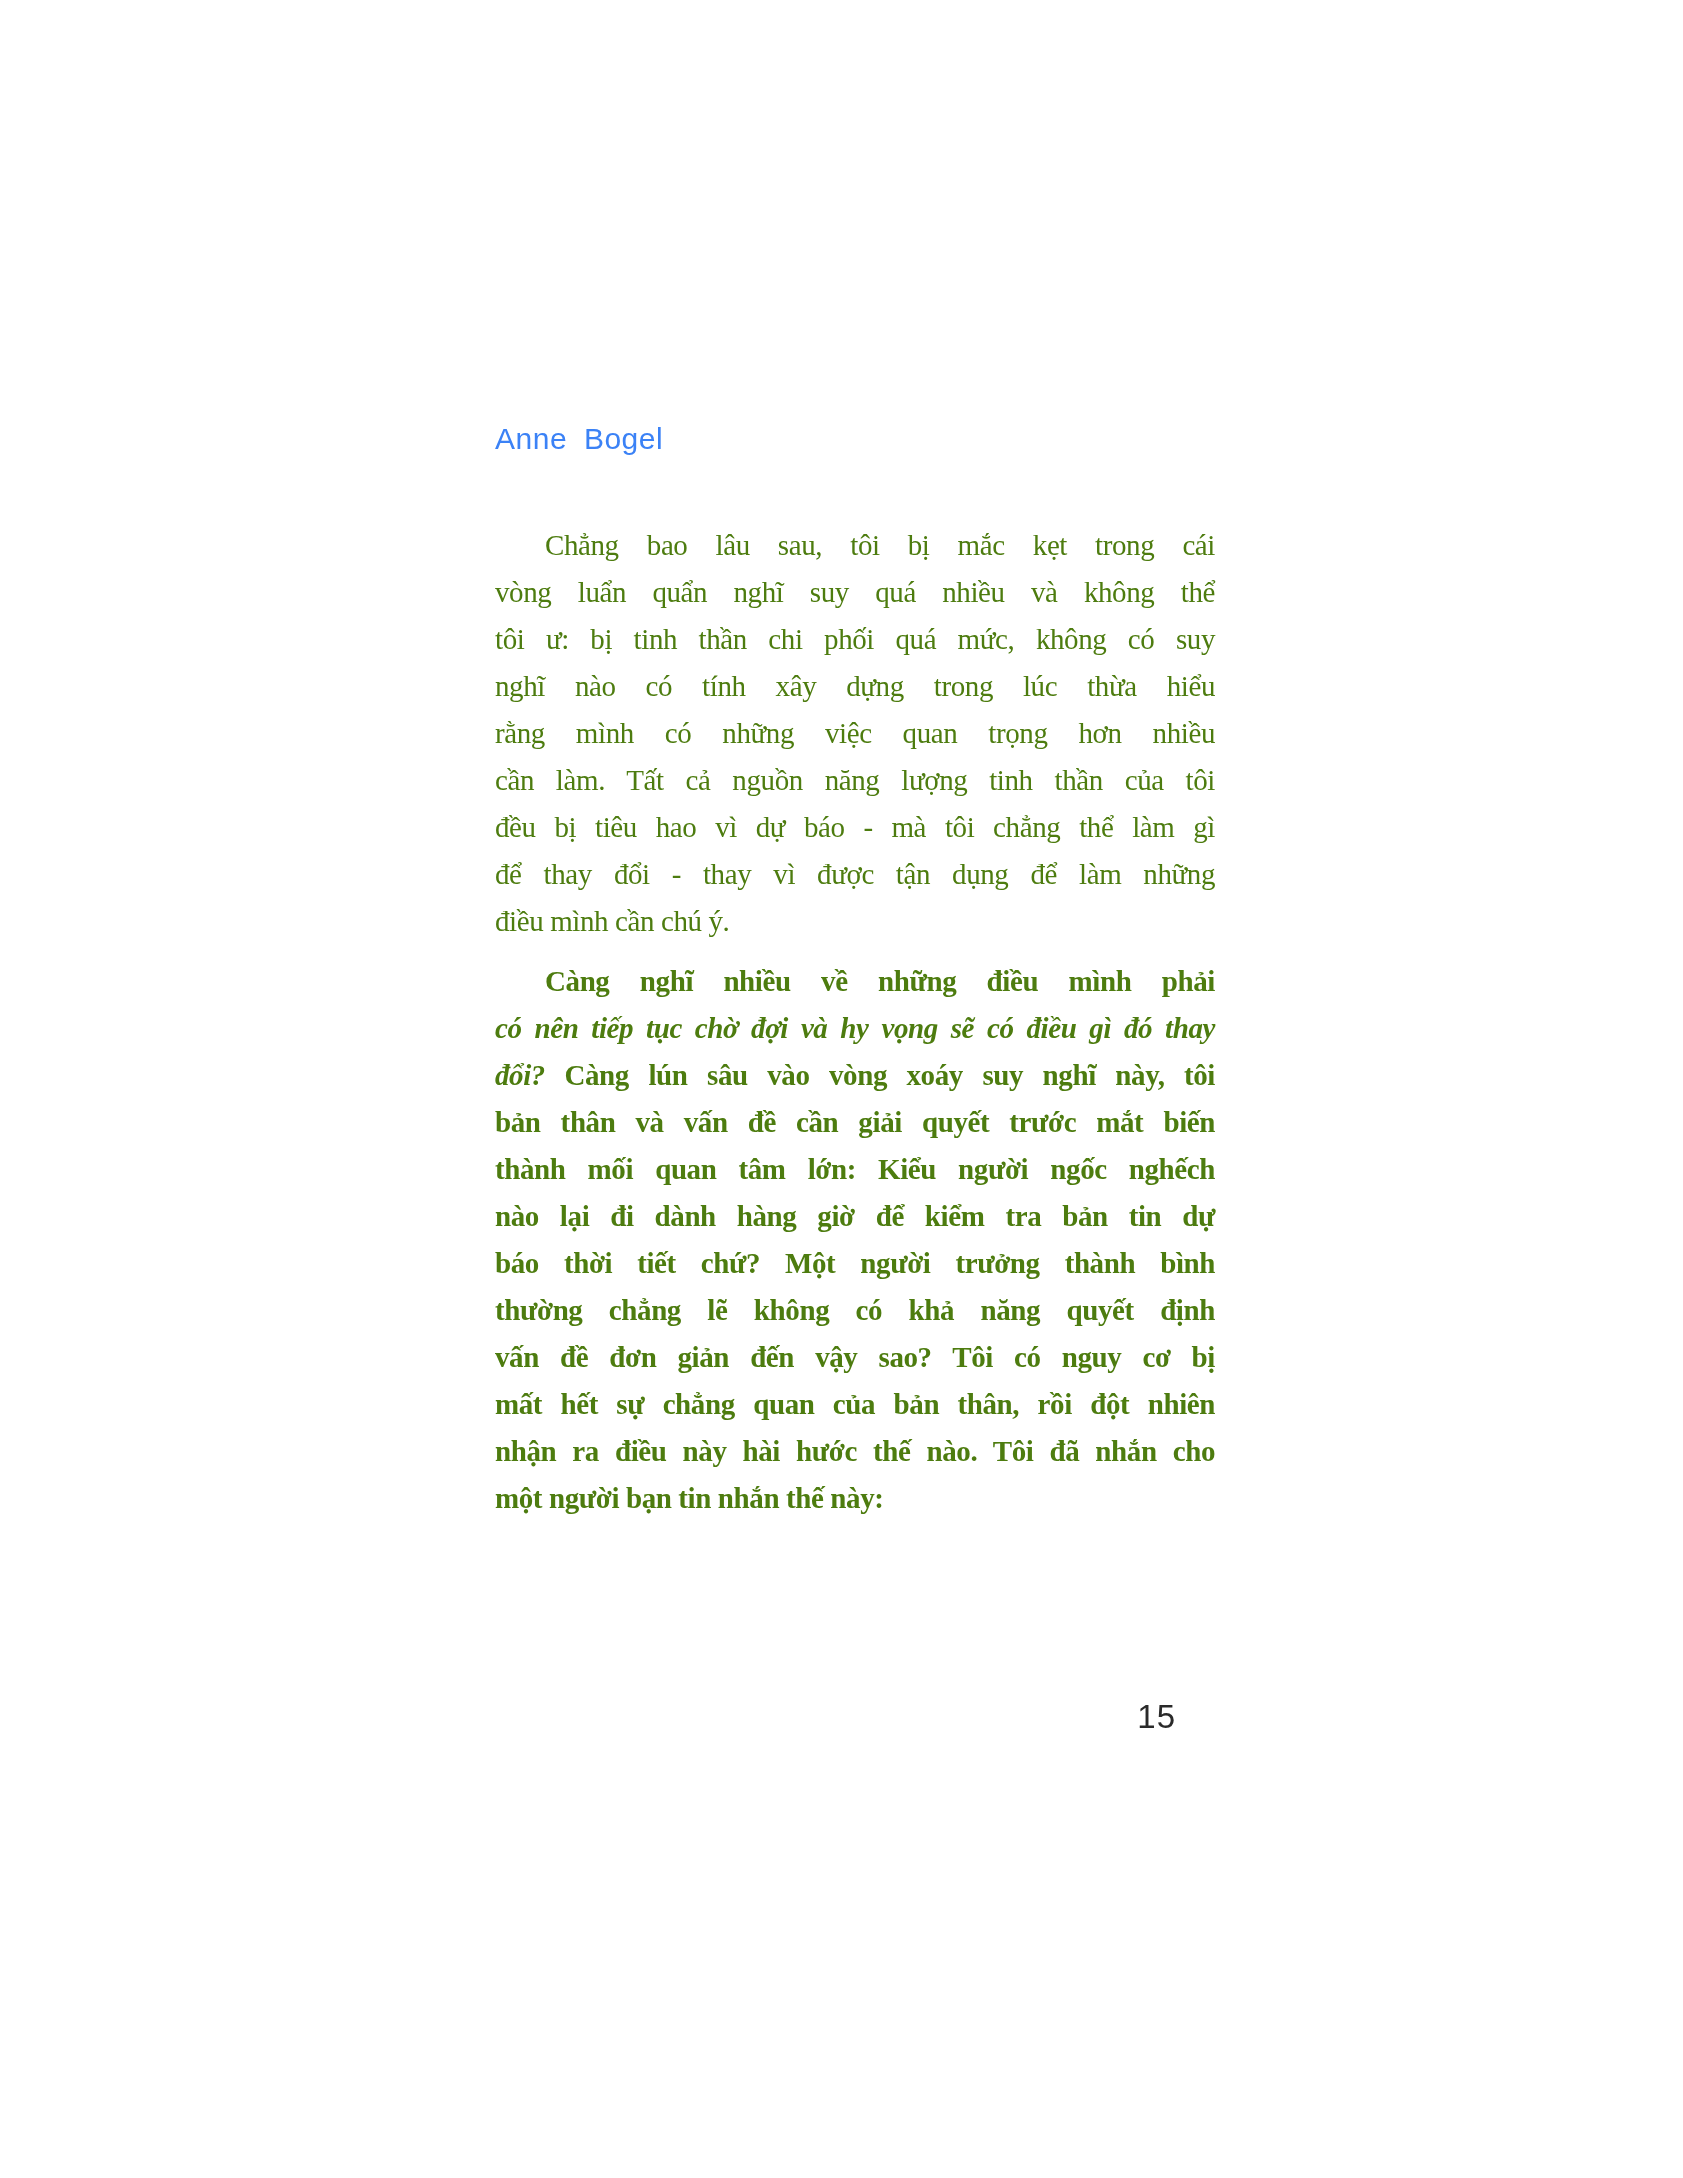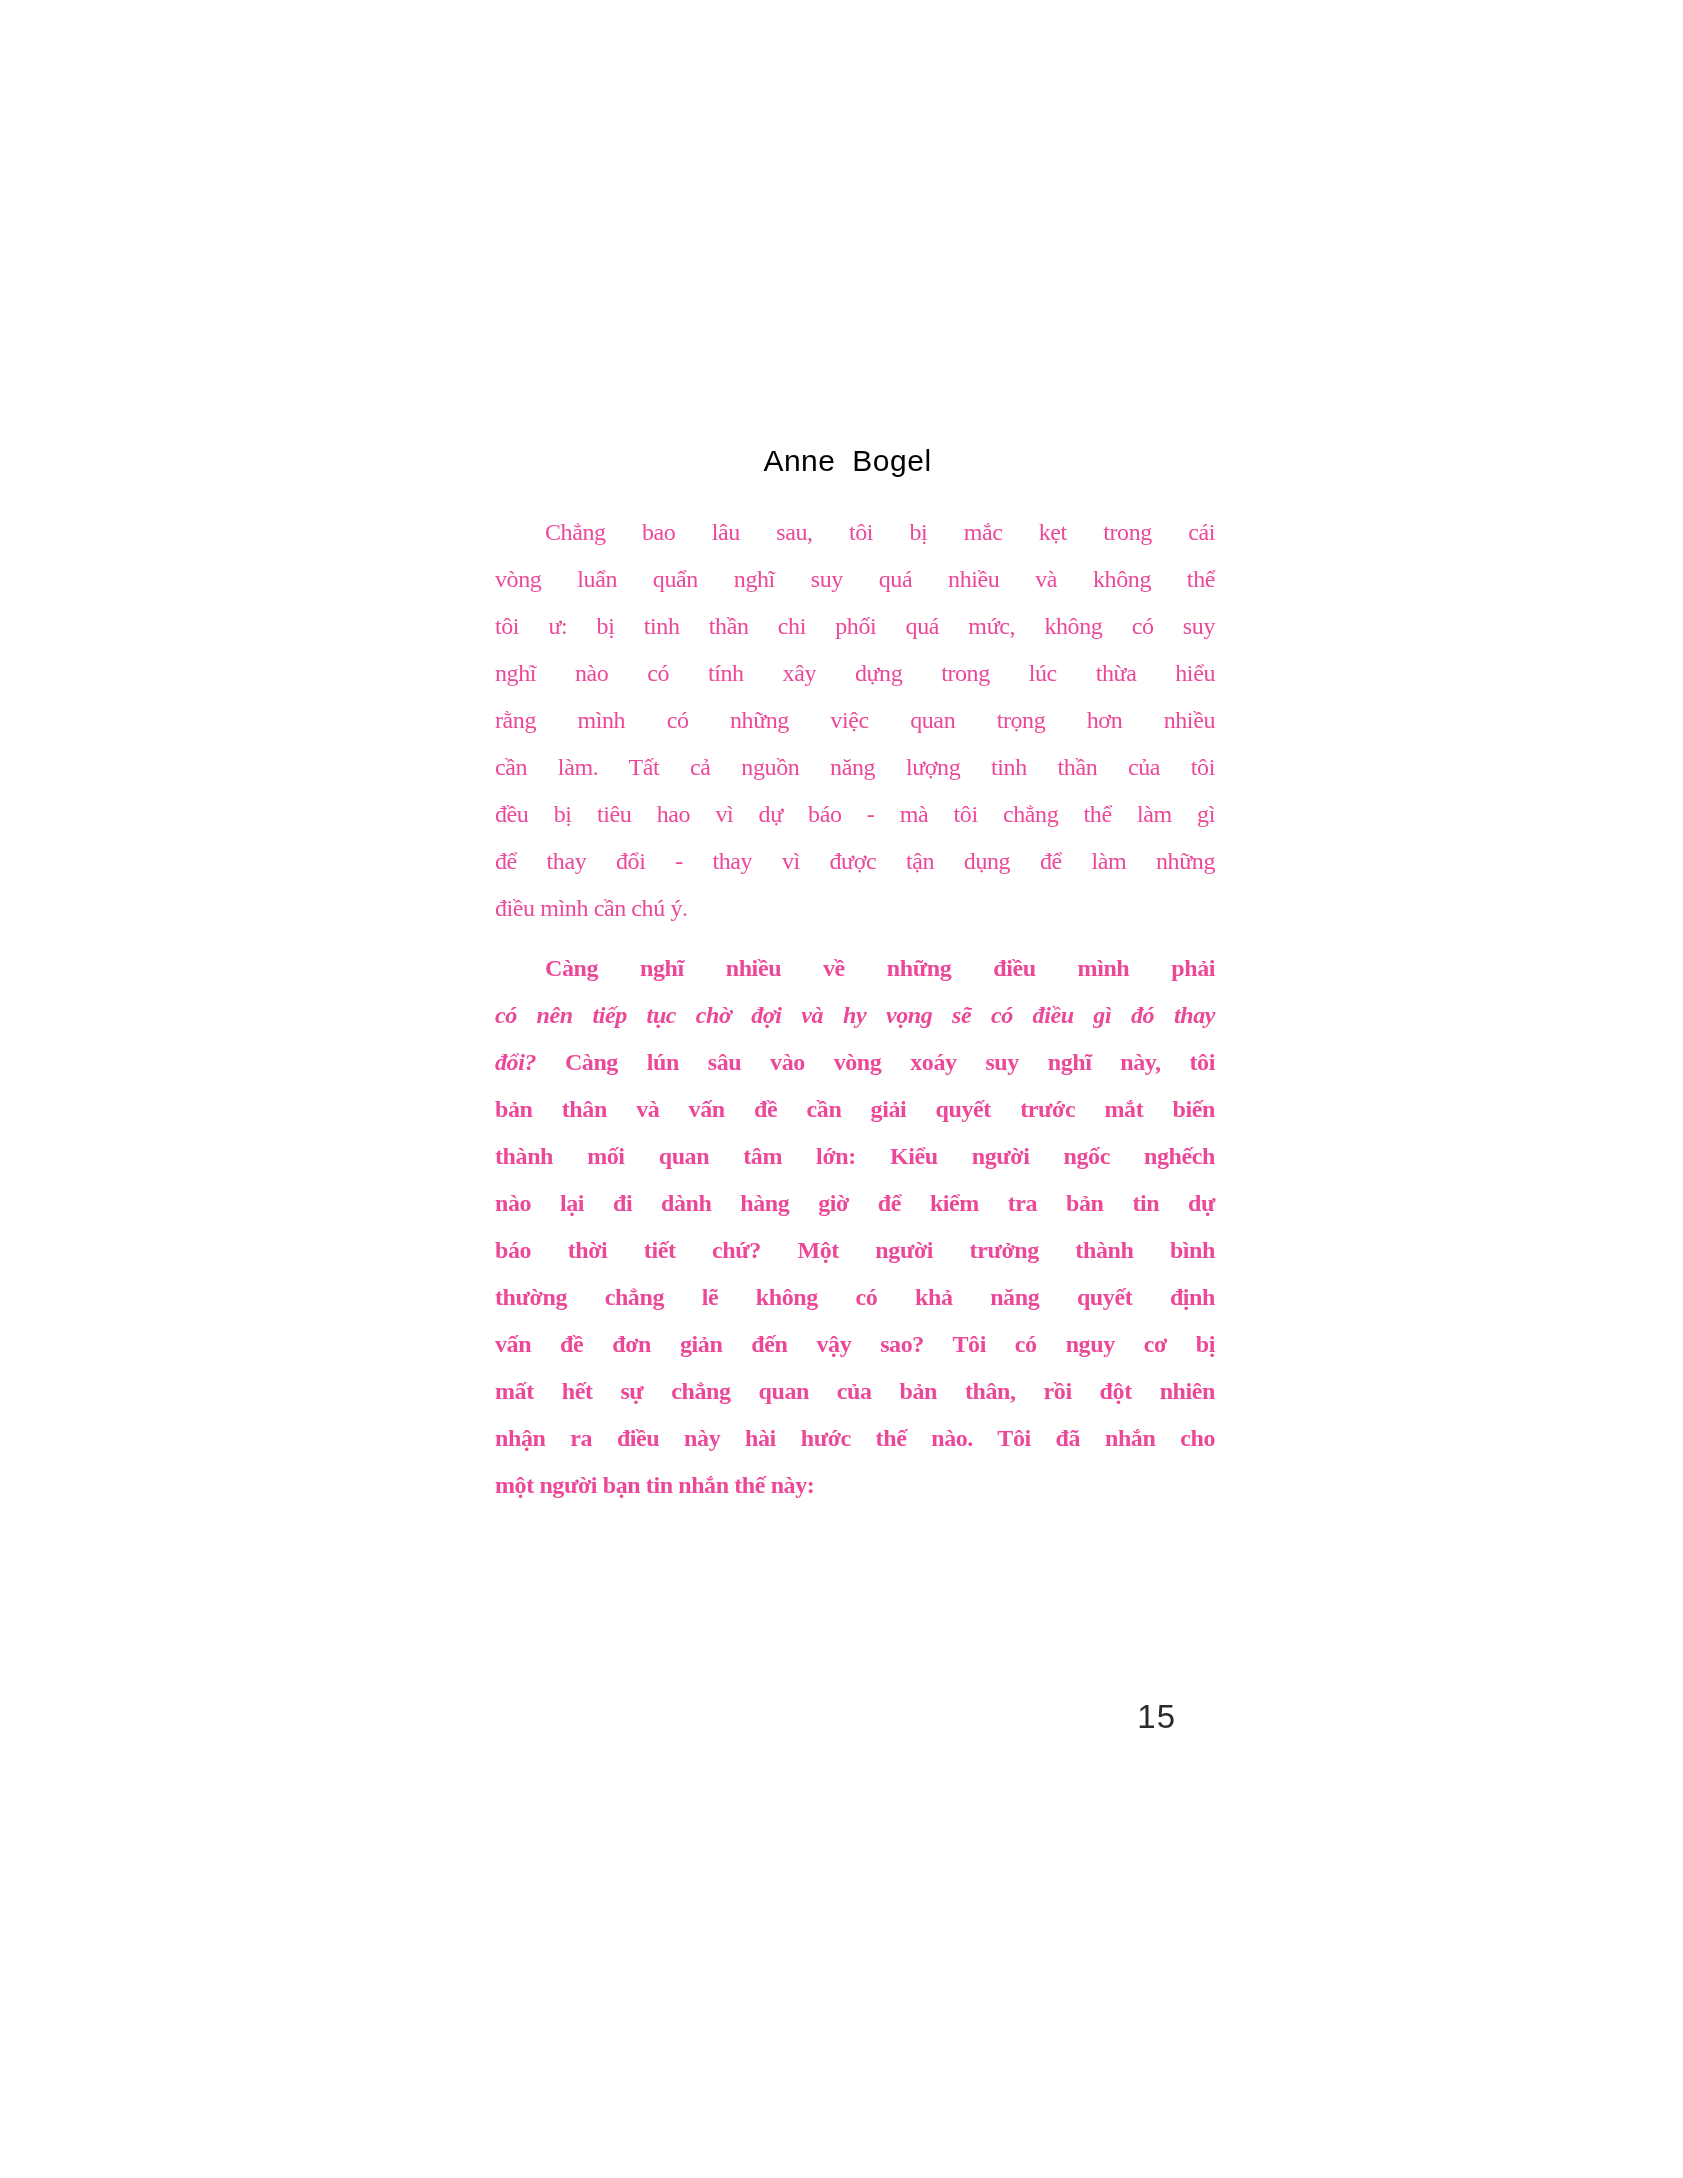--- a/index.html
+++ b/index.html
@@ -10,41 +10,41 @@
   .page {
     position: relative;
     width: 1683px;
     height: 2178px;
     background: #ffffff;
     font-family: "Liberation Serif", serif;
     overflow: hidden;
   }
   .running-header {
     position: absolute;
-    top: 444px;
+    top: 422px;
     left: 495px;
     width: 720px;
     box-sizing: border-box;
     padding-right: 15px;
-    text-align: center;
+    text-align: left;
     font-family: "Liberation Sans", sans-serif;
     font-size: 30px;
     line-height: 34px;
-    color: #000000;
+    color: #3b82f6;
     word-spacing: 8px;
     letter-spacing: 0.5px;
   }
   .body-text {
     position: absolute;
-    top: 509px;
+    top: 522px;
     left: 495px;
     width: 720px;
-    font-size: 24px;
+    font-size: 29px;
     letter-spacing: -0.4px;
-    color: #ec4899;
+    color: #4d7c0f;
   }
   .para { margin: 0; }
   .para + .para { margin-top: 13px; font-weight: bold; }
   .line {
     height: 47px;
     line-height: 47px;
     white-space: nowrap;
     text-align: justify;
     text-align-last: justify;
     text-justify: inter-word;

